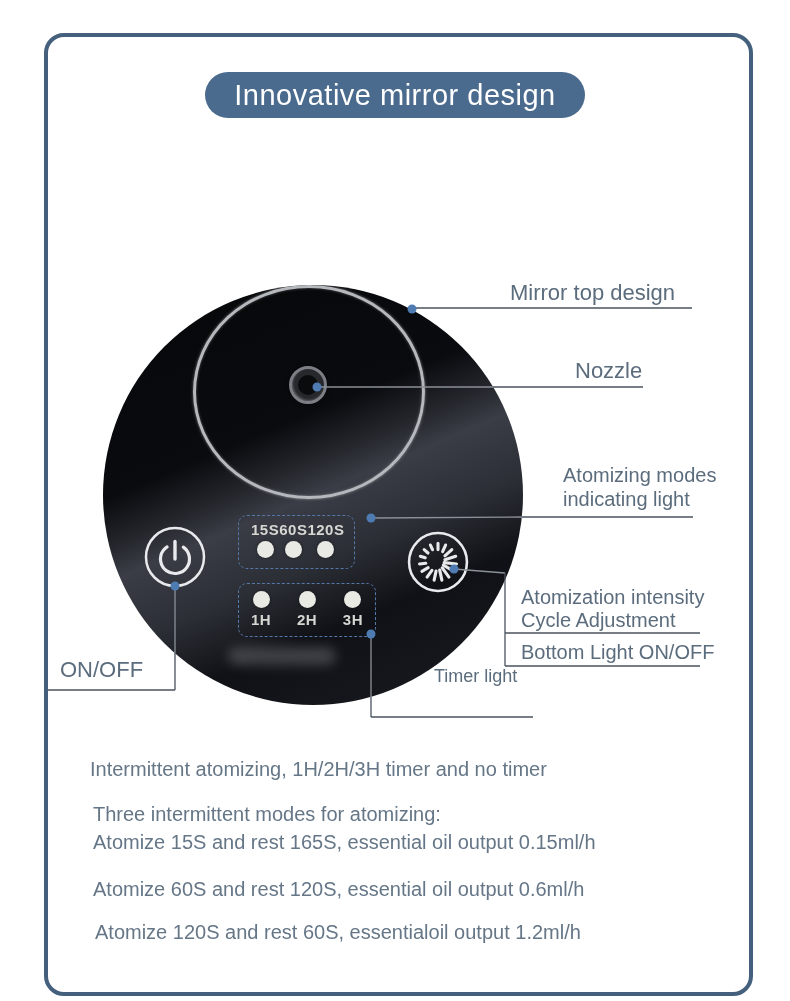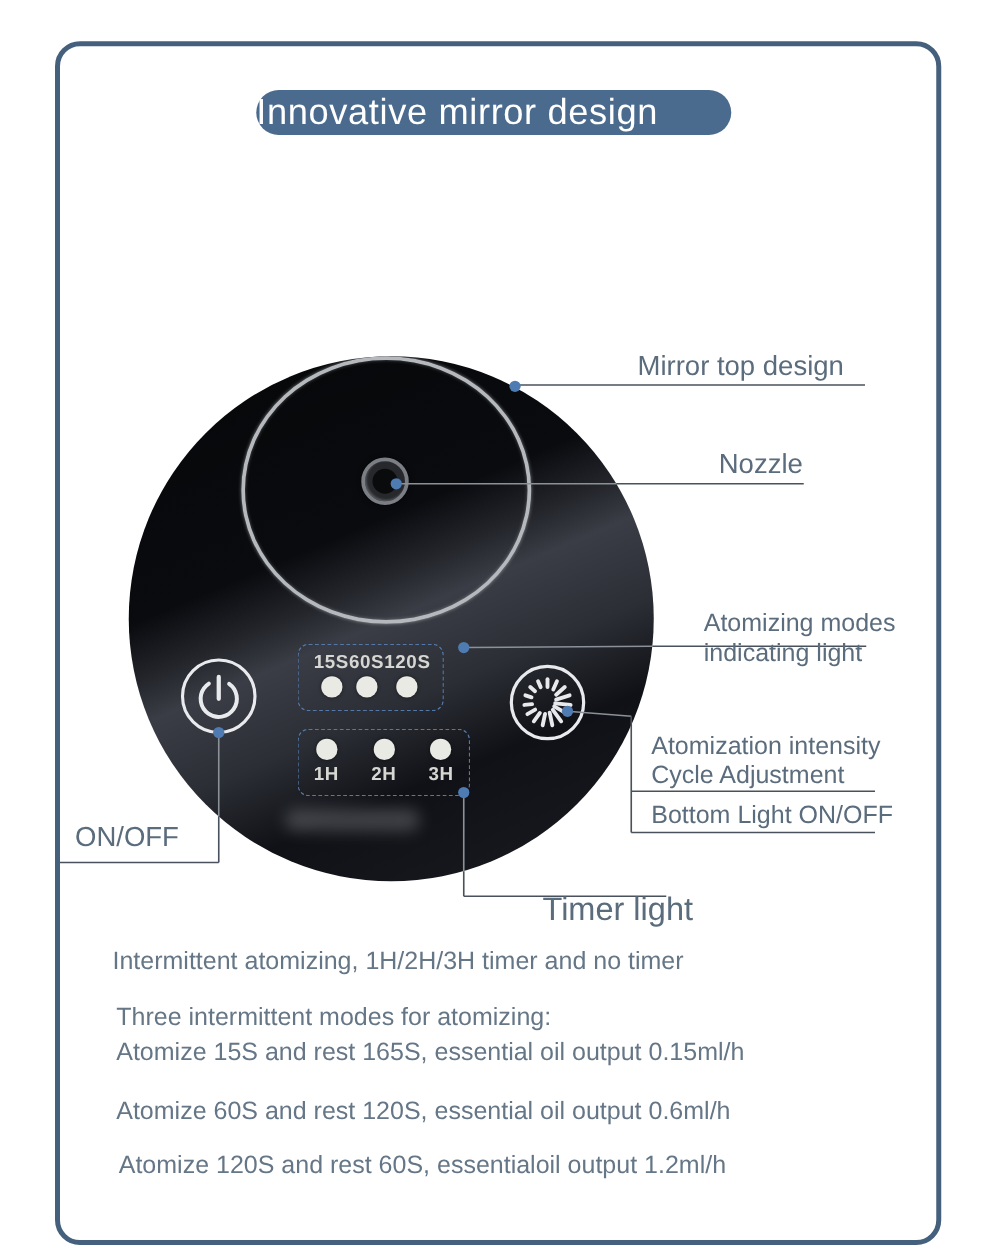--- a/index.html
+++ b/index.html
@@ -8,22 +8,22 @@
     font-family:"Liberation Sans",sans-serif;
   }
   .abs{position:absolute;}
   
   .frame{
     left:44px;top:33px;width:701px;height:955px;
     border:4px solid #44607c;border-radius:20px;background:transparent;
   }
   
   .title-pill{
-    left:205px;top:72px;width:380px;height:36px;background:#4a6a8e;border-radius:24px;
-    color:#ffffff;font-size:29px;display:flex;align-items:center;justify-content:flex-start;
+    left:205px;top:72px;width:380px;height:46px;background:#4a6a8e;border-radius:24px;
+    color:#ffffff;font-size:29px;display:flex;align-items:center;justify-content:center;
     letter-spacing:0.5px;
   }
   .intro{
     left:95px;top:183px;font-size:22px;line-height:34px;color:#5b7d9c;white-space:nowrap;
   }
   
   .device{
     left:103px;top:285px;width:420px;height:420px;border-radius:50%;
     background:linear-gradient(337deg,#1b1c21 0%,#101116 26%,#2b2e35 38%,#3a3d45 50%,#23252b 56%,#0a0b0f 64%,#060708 100%);
   }
@@ -53,25 +53,25 @@
   }
   .modes-box{left:135px;top:230px;width:117px;height:54px;padding:5px 12px 0 12px;}
   .timers-box{left:135px;top:298px;width:138px;height:54px;padding:7px 12px 0 12px;}
   .light-col{display:flex;flex-direction:column;align-items:center;gap:3px;}
   .panel-label{font-size:15px;font-weight:bold;color:#d6d7d3;letter-spacing:.5px;}
   .ind-dot{width:17px;height:17px;border-radius:50%;background:#e9eae4;box-shadow:0 0 3px rgba(0,0,0,.5);}
   
   .callout{color:#5b6c7d;white-space:nowrap;}
   .lbl-mirror{left:510px;top:280px;font-size:22px;}
   .lbl-nozzle{left:575px;top:358px;font-size:22px;}
-  .lbl-modes{left:563px;top:463px;font-size:20px;line-height:24px;margin-top:24px;}
+  .lbl-modes{left:563px;top:463px;font-size:20px;line-height:24px;}
   .lbl-intensity{left:521px;top:586px;font-size:20px;line-height:23px;}
   .lbl-bottomlight{left:521px;top:641px;font-size:20px;}
   .lbl-onoff{left:60px;top:657px;font-size:22px;}
-  .lbl-timer{left:434px;top:712px;font-size:26px;}
+  .lbl-timer{left:434px;top:666px;font-size:18px;}
   
   .desc{color:#657687;white-space:nowrap;font-size:20px;}
   .d-summary{left:90px;top:758px;}
   .d-heading{left:93px;top:803px;}
   .d-m1{left:93px;top:831px;}
   .d-m2{left:93px;top:878px;}
   .d-m3{left:95px;top:921px;}
   svg.overlay{position:absolute;left:0;top:0;pointer-events:none;}
 </style>
 </head>

